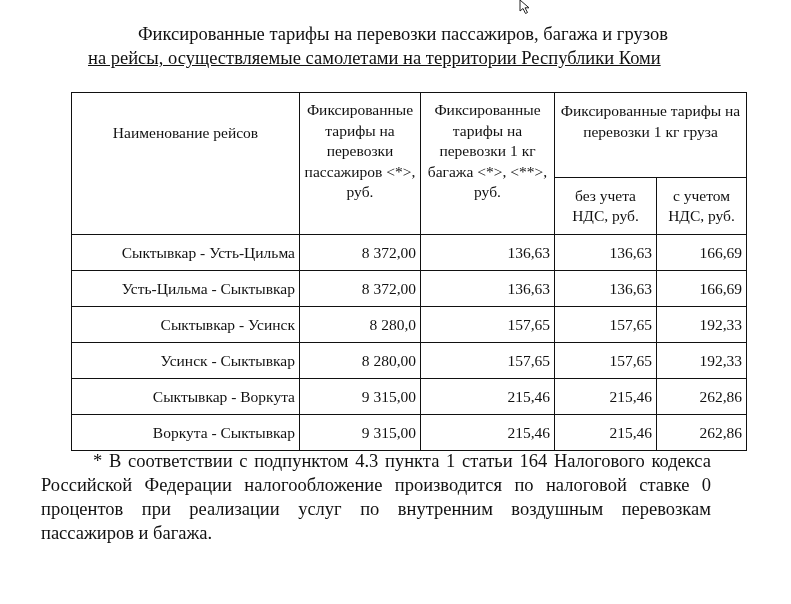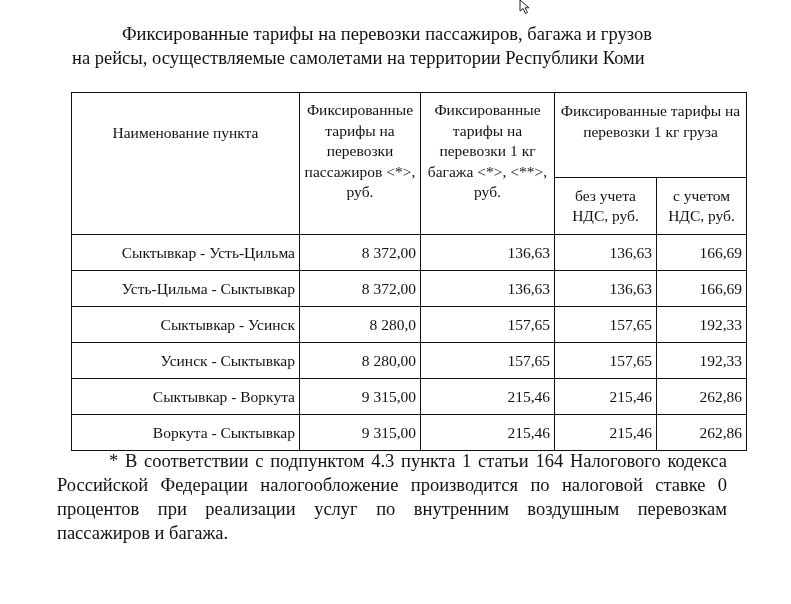--- a/index.html
+++ b/index.html
@@ -1,53 +1,53 @@
 <!DOCTYPE html>
 <html><head>
 <meta charset="utf-8">
 <style>
   html, body { margin: 0; padding: 0; background: #ffffff; }
   body { width: 791px; height: 604px; position: relative; overflow: hidden;
          font-family: "Liberation Serif", "DejaVu Serif", serif; color: #111; }
   .cursor { position: absolute; left: 519px; top: 0px; width: 14px; height: 14px; }
-  .title { position: absolute; left: 0; top: 22px; width: 691px; font-size: 18.5px; line-height: 24px; }
+  .title { position: absolute; left: 0; top: 22px; width: 691px; font-size: 18.5px; line-height: 24px; padding-left: 16px; }
   .title .l1 { padding-left: 122px; }
-  .title .l2 { padding-left: 72px; }
+  .title .l2 { padding-left: 72px; text-decoration: underline; }
   table.tariffs { position: absolute; left: 71px; top: 92px; border-collapse: collapse;
                   font-size: 15.5px; }
   table.tariffs td, table.tariffs th { border: 1.3px solid #111; font-weight: normal; padding: 0 4px; }
   th { text-align: center; vertical-align: middle; line-height: 20.5px; }
   .h-name { width: 228px; height: 133px; vertical-align: top; padding-top: 30px !important; box-sizing: border-box; }
   .h-pass { width: 112px; vertical-align: top; padding-top: 7px !important; }
   .h-bag { width: 125px; vertical-align: top; padding-top: 7px !important; margin-top: 28px; }
   .h-cargo { height: 76px; vertical-align: top; padding-top: 8px !important; }
   .h-sub { height: 56px; text-align: center; }
   .c0 { width: 228px; }
   .c1 { width: 112px; } .c2 { width: 125px; } .c3 { width: 93px; } .c4 { width: 81px; }
   tr.row td { height: 35px; text-align: right; }
   tr.row td.name { text-align: right; padding-left: 5px; }
-  .notes { position: absolute; left: 57px; top: 449px; width: 670px; font-size: 18.5px; line-height: 24px; }
+  .notes { position: absolute; left: 41px; top: 449px; width: 670px; font-size: 18.5px; line-height: 24px; }
   .notes p { margin: 0; text-align: justify; text-indent: 52px; }
 </style>
 </head>
 <body>
 
 <svg class="cursor" viewBox="0 0 14 14">
   <path d="M1 0 L1 11 L4 8.5 L6.5 13.5 L8.5 12.5 L6 7.8 L10 7.8 Z" fill="#fff" stroke="#222" stroke-width="1"></path>
 </svg>
 
 <div class="title">
   <div class="l1">Фиксированные тарифы на перевозки пассажиров, багажа и грузов</div>
   <div class="l2">на рейсы, осуществляемые самолетами на территории Республики Коми</div>
 </div>
 
 <table class="tariffs">
   <tbody>
       <tr>
-    <th rowspan="2" class="h-name c0">Наименование пункта</th>
+    <th rowspan="2" class="h-name c0">Наименование рейсов</th>
     <th rowspan="2" class="h-pass c1">Фиксированные тарифы на перевозки пассажиров &lt;*&gt;, руб.</th>
     <th rowspan="2" class="h-bag c2">Фиксированные тарифы на перевозки 1 кг багажа &lt;*&gt;, &lt;**&gt;, руб.</th>
     <th colspan="2" class="h-cargo">Фиксированные тарифы на перевозки 1 кг груза</th>
   </tr>
   <tr>
     <th class="h-sub c3">без учета НДС, руб.</th>
     <th class="h-sub c4">с учетом НДС, руб.</th>
   </tr>
   <tr class="row">
     <td class="name">Сыктывкар - Усть-Цильма</td>

